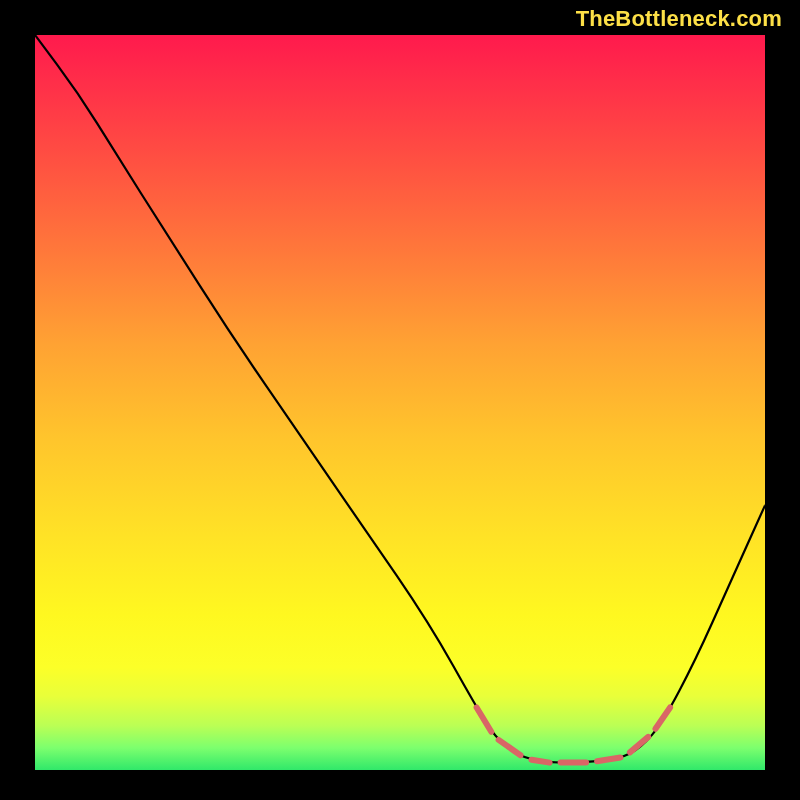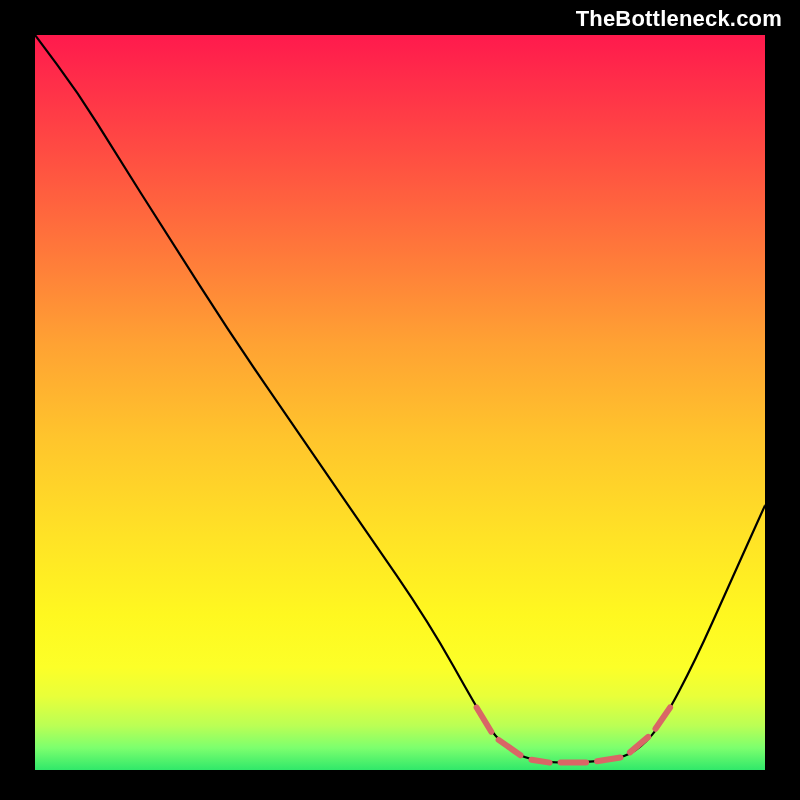--- a/index.html
+++ b/index.html
@@ -1,21 +1,21 @@
 <!DOCTYPE html>
 <html><head>
 <meta charset="utf-8">
 <style>
   * { margin: 0; padding: 0; box-sizing: border-box; }
   body { width: 800px; height: 800px; background: #000; position: relative; font-family: Arial, sans-serif; }
   .watermark {
     position: absolute;
     top: 6px;
     right: 18px;
-    color: #ffffff;
+    color: #fde047;
     font-size: 22px;
     font-weight: bold;
     z-index: 10;
     letter-spacing: 0.2px;
   }
   .plot-area {
     position: absolute;
     left: 35px;
     top: 35px;
     width: 730px;

